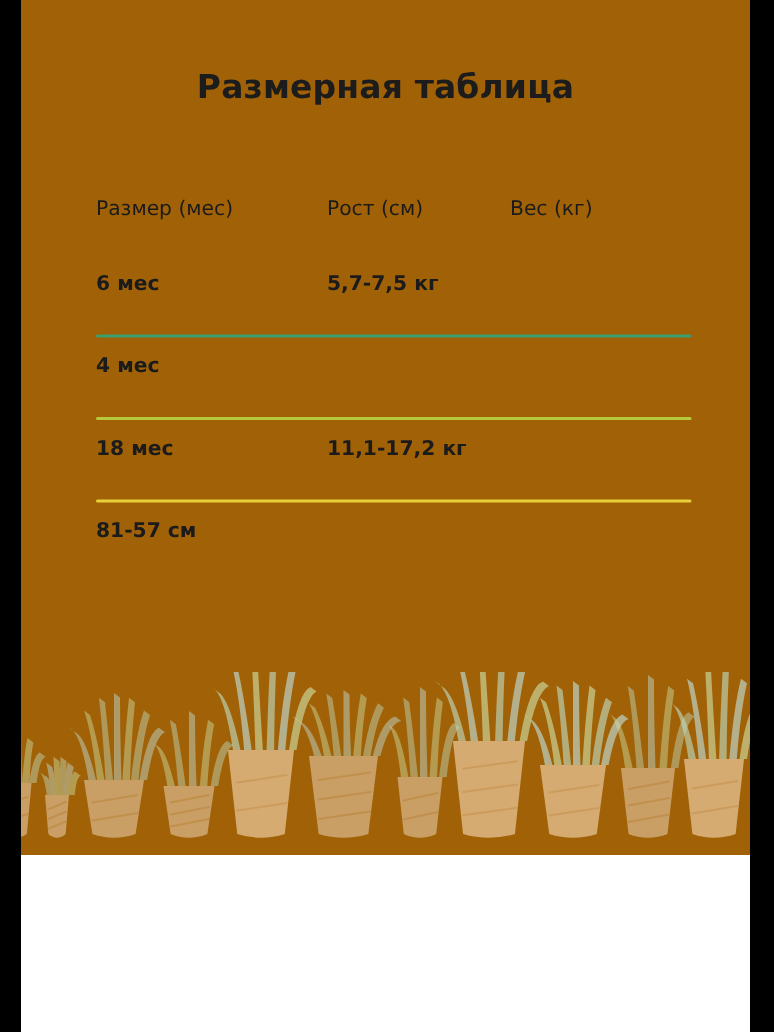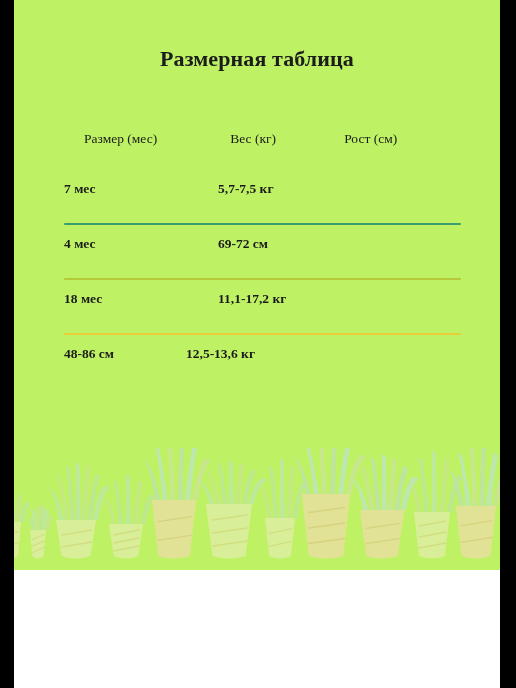--- a/index.html
+++ b/index.html
@@ -21,23 +21,22 @@
     background: #000000;
   }
 
   
   #card {
     position: absolute;
     left: 14px;
     top: 0;
     width: 486px;
     height: 688px;
-    background: #bef264;
+    background: #a16207;
     overflow: hidden;
-    font-family: Liberation Serif, serif;
   }
 
   #page-title {
     position: absolute;
     left: 0;
     top: 46px;
     width: 486px;
     text-align: center;
     font-size: 22px;
     font-weight: bold;
@@ -52,21 +51,21 @@
     top: 132px;
     width: 396px;
   }
 
   .trow {
     position: relative;
     display: flex;
     align-items: flex-start;
     height: 55px;
   }
-  .trow.header-row { height: 46px; margin-left: 20px; }
+  .trow.header-row { height: 46px; }
 
   .cell {
     font-size: 13.5px;
     color: #1b1b1b;
     line-height: 1.1;
     white-space: nowrap;
   }
   .c1 { width: 154px; }
   .c2 { width: 122px; }
   .c3 { width: 120px; }
@@ -115,46 +114,44 @@
 
 <div id="canvas">
   <div id="card">
 
     <div id="page-title">Размерная таблица</div>
 
     <div id="size-table">
 
       <div class="trow header-row">
         <div class="cell c1">Размер (мес)</div>
+        <div class="cell c2">Рост (см)</div>
         <div class="cell c3">Вес (кг)</div>
-        <div class="cell c2">Рост (см)</div>
-      </div>
-
-      <div class="trow data-row">
-        <div class="cell c1">7 мес</div>
+      </div>
+
+      <div class="trow data-row">
+        <div class="cell c1">6 мес</div>
         <div class="cell c3">5,7-7,5 кг</div>
         <div class="divider" style="background: rgb(58, 158, 110);"></div>
       </div>
 
       <div class="trow data-row">
         <div class="cell c1">4 мес</div>
-        <div class="cell c2">69-72 см</div>
         <div class="divider" style="background: rgb(181, 201, 58);"></div>
       </div>
 
 
       <div class="trow data-row">
         <div class="cell c1">18 мес</div>
         <div class="cell c3">11,1-17,2 кг</div>
         <div class="divider" style="background: rgb(232, 207, 58);"></div>
       </div>
 
       <div class="trow data-row">
-        <div class="cell c2">48-86 см</div>
-        <div class="cell c3">12,5-13,6 кг</div>
+        <div class="cell c2">81-57 см</div>
       </div>
 
     </div>
 
     <div id="carrot-band">
       <svg width="486" height="122" viewBox="0 0 486 122" xmlns="http://www.w3.org/2000/svg">
         <g id="carrots">
             <g opacity="0.45">
               <path d="M-13.35 74 Q-16.21 55.3 -20.5 53.6 L-16.5 56.6 Q-12.567499999999999 57 -8.35 74 Z" fill="#cfe0a8"></path>
               <path d="M-8.675 74 Q-10.105 55.3 -12.25 43.98334777586295 L-8.25 46.98334777586295 Q-6.283750000000001 57 -3.6750000000000007 74 Z" fill="#bfdcc2"></path>

